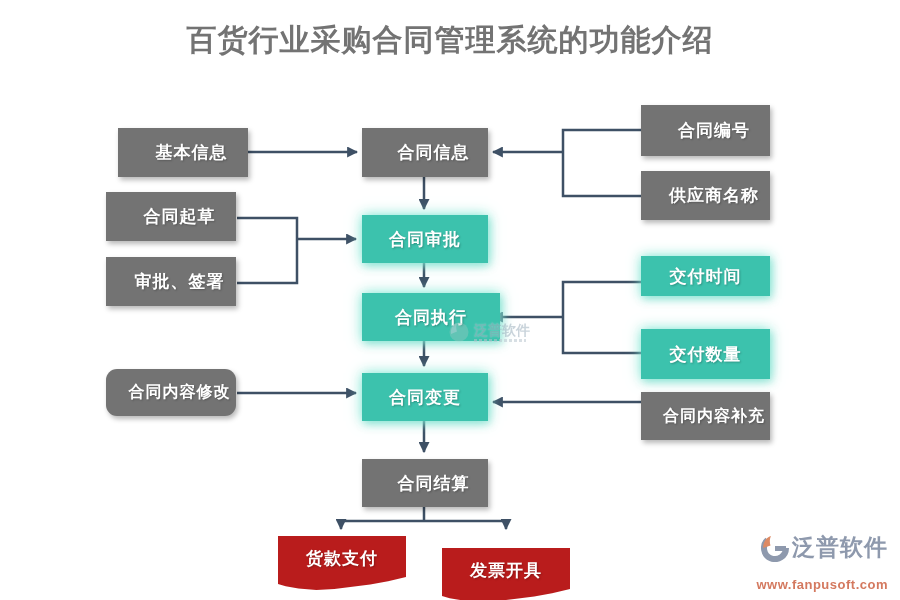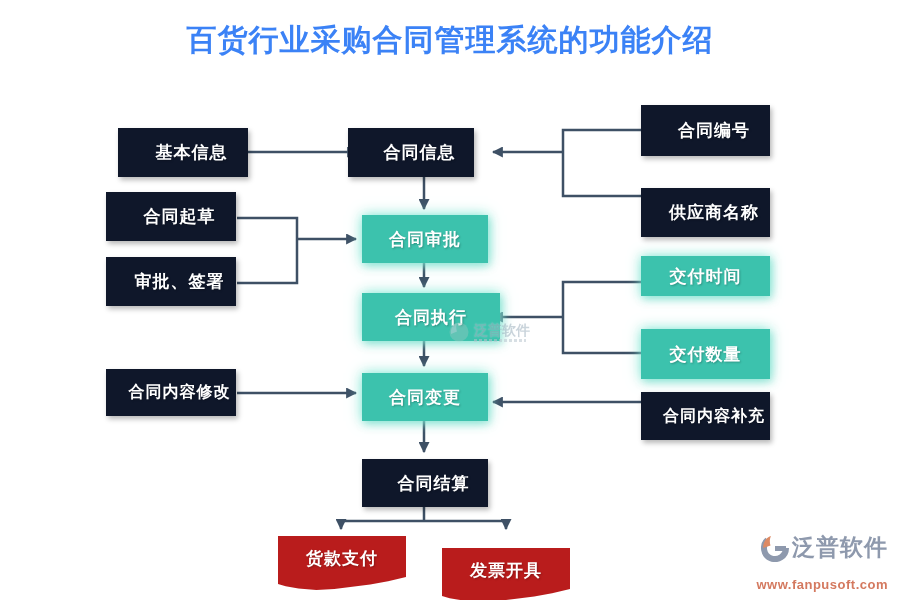--- a/index.html
+++ b/index.html
@@ -2,29 +2,29 @@
 <html><head>
 <meta charset="utf-8">
 <style>
   html,body{margin:0;padding:0;background:#ffffff;}
   .stage{
     position:relative;width:900px;height:600px;background:#ffffff;overflow:hidden;
     font-family:"Liberation Sans",sans-serif;
   }
   .title{
     position:absolute;top:20px;left:0;width:900px;text-align:center;
-    font-size:30px;font-weight:bold;color:#3b82f6;letter-spacing:1px;
+    font-size:30px;font-weight:bold;color:#737373;letter-spacing:1px;
   }
   .lines{position:absolute;left:0;top:0;width:900px;height:600px;}
   .node{
     position:absolute;display:flex;align-items:center;justify-content:center;
     color:#ffffff;font-weight:bold;font-size:17px;letter-spacing:1px;
     text-shadow:1px 1px 2px rgba(0,0,0,0.25);box-sizing:border-box;
   }
-  .gray{background:#0f172a;box-shadow:2px 3px 5px rgba(0,0,0,0.28);padding-left:17px;}
+  .gray{background:#737373;box-shadow:2px 3px 5px rgba(0,0,0,0.28);padding-left:17px;}
   .teal{
     background:#3cc2ad;
     box-shadow:0 0 13px rgba(120,230,210,0.95), 2px 3px 7px rgba(130,215,200,0.55);
   }
   .doc{
     background:#b91c1c;
     clip-path:polygon(0% 0%,100% 0%,100% 76%,86% 84%,72% 90%,58% 94%,44% 98%,30% 100%,16% 97%,6% 93%,0% 89%);
     padding-bottom:9px;
     filter:drop-shadow(2px 3px 3px rgba(0,0,0,0.25));
   }
@@ -70,33 +70,33 @@
       <path d="M641,282 H563 V353 H641"></path>
       <path d="M563,317 H493" marker-end="url(#arw)"></path>
       <path d="M237,393 H356" marker-end="url(#arw)"></path>
       <path d="M641,402 H493" marker-end="url(#arw)"></path>
     </g>
   </svg>
 
   <div class="node gray" style="left:106px;top:128px;width:130px;height:49px;margin-left:12px;">基本信息</div>
   <div class="node gray" style="left:106px;top:192px;width:130px;height:49px;">合同起草</div>
   <div class="node gray" style="left:106px;top:257px;width:130px;height:49px;">审批、签署</div>
-  <div class="node gray" style="left:106px;top:369px;width:130px;height:47px;font-size:16px;">合同内容修改</div>
+  <div class="node gray" style="left:106px;top:369px;width:130px;height:47px;font-size:16px;border-radius:11px;">合同内容修改</div>
 
-  <div class="node gray" style="left:348px;top:128px;width:126px;height:49px;">合同信息</div>
+  <div class="node gray" style="left:362px;top:128px;width:126px;height:49px;">合同信息</div>
   <div class="node teal" style="left:362px;top:215px;width:126px;height:48px;">合同审批</div>
   <div class="node teal" style="left:362px;top:293px;width:138px;height:48px;">合同执行</div>
   <div class="node teal" style="left:362px;top:373px;width:126px;height:48px;">合同变更</div>
   <div class="node gray" style="left:362px;top:459px;width:126px;height:48px;">合同结算</div>
 
   <div class="node doc" style="left:278px;top:536px;width:128px;height:54px;">货款支付</div>
   <div class="node doc" style="left:442px;top:536px;width:128px;height:54px;margin-top:12px;">发票开具</div>
 
   <div class="node gray" style="left:641px;top:105px;width:129px;height:51px;">合同编号</div>
-  <div class="node gray" style="left:641px;top:188px;width:129px;height:49px;">供应商名称</div>
+  <div class="node gray" style="left:641px;top:171px;width:129px;height:49px;">供应商名称</div>
   <div class="node teal" style="left:641px;top:256px;width:129px;height:40px;">交付时间</div>
   <div class="node teal" style="left:641px;top:329px;width:129px;height:50px;">交付数量</div>
   <div class="node gray" style="left:641px;top:392px;width:129px;height:48px;font-size:16px;">合同内容补充</div>
 
   <div class="watermark">
     <svg width="22" height="22" viewBox="0 0 22 22">
       <circle cx="11" cy="11" r="9.5" fill="#9fc8c0" opacity="0.7"></circle>
       <path d="M8,2.5 C4,4.5 2.5,8.5 3,13 L9,10.5 C8,8 8,5 8.8,2.8 Z" fill="#c9d4dc"></path>
     </svg>
     <div class="wm-text">

